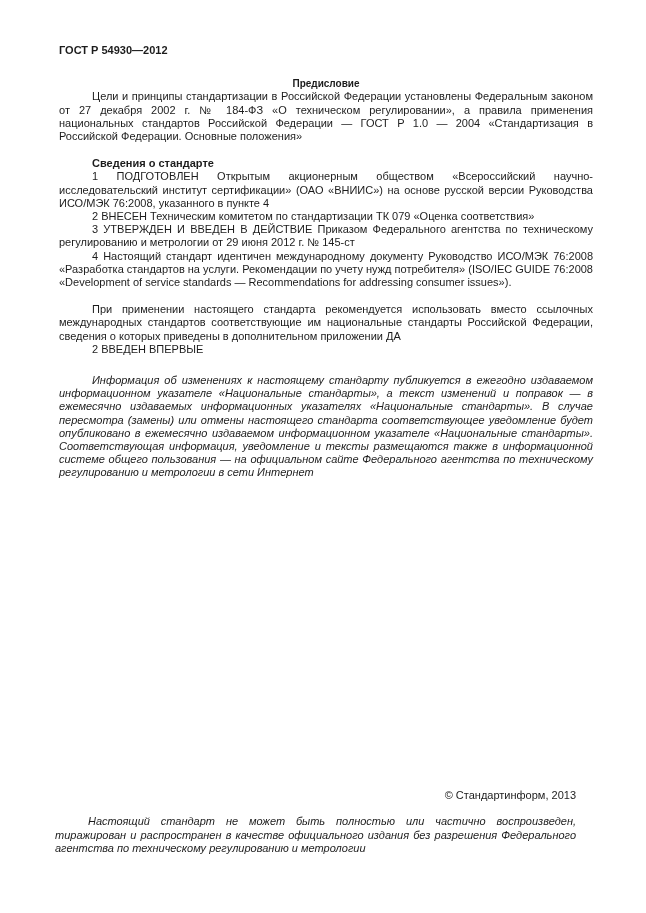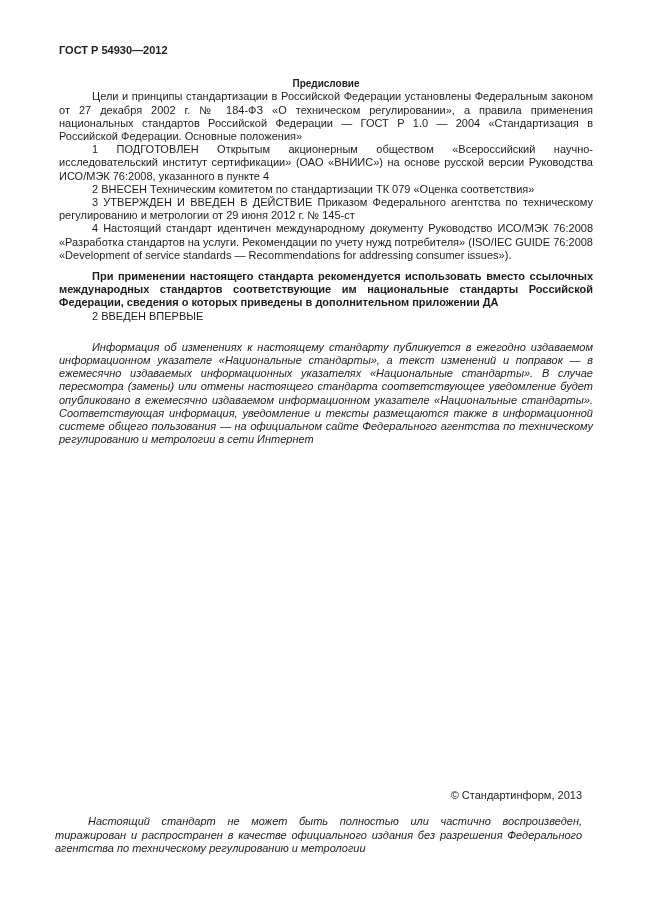--- a/index.html
+++ b/index.html
@@ -24,38 +24,37 @@
     text-align: center;
     font-weight: bold;
     font-size: 10px;
     margin-top: 20px;
   }
   p.body {
     text-align: justify;
     text-indent: 33px;
   }
   p.cont {
-    margin-top: 8px;
-    font-weight: bold;
+    margin-top: 14px;
   }
   .section-heading {
     font-weight: bold;
     text-indent: 33px;
     margin-top: 14px;
   }
   .note {
     font-style: italic;
     text-align: justify;
     text-indent: 33px;
     margin-top: 18px;
   }
   .footer {
     position: absolute;
     left: 55px;
-    right: 64px;
+    right: 70px;
     bottom: 58px;
   }
   .copyright {
     text-align: right;
     margin-bottom: 13px;
   }
   .disclaimer {
     text-align: justify;
     text-indent: 33px;
     font-style: italic;
@@ -68,20 +67,21 @@
 <body>
 
 <div class="page">
 
   <div class="doc-code">ГОСТ Р 54930—2012</div>
 
   <div class="doc-title">Предисловие</div>
 
   <p class="body">Цели и принципы стандартизации в Российской Федерации установлены Федеральным законом от 27 декабря 2002 г. № 184-ФЗ «О техническом регулировании», а правила применения национальных стандартов Российской Федерации — ГОСТ Р 1.0 — 2004 «Стандартизация в Российской Федерации. Основные положения»</p>
 
+  <div class="section-heading">Сведения о стандарте</div>
 
   <p class="body">1 ПОДГОТОВЛЕН Открытым акционерным обществом «Всероссийский научно-исследовательский институт сертификации» (ОАО «ВНИИС») на основе русской версии Руководства ИСО/МЭК 76:2008, указанного в пункте 4</p>
   <p class="body">2 ВНЕСЕН Техническим комитетом по стандартизации ТК 079 «Оценка соответствия»</p>
   <p class="body">3 УТВЕРЖДЕН И ВВЕДЕН В ДЕЙСТВИЕ Приказом Федерального агентства по техническому регулированию и метрологии от 29 июня 2012 г. № 145-ст</p>
   <p class="body">4 Настоящий стандарт идентичен международному документу Руководство ИСО/МЭК 76:2008 «Разработка стандартов на услуги. Рекомендации по учету нужд потребителя» (ISO/IEC GUIDE 76:2008 «Development of service standards — Recommendations for addressing consumer issues»).</p>
   <p class="body cont">При применении настоящего стандарта рекомендуется использовать вместо ссылочных международных стандартов соответствующие им национальные стандарты Российской Федерации, сведения о которых приведены в дополнительном приложении ДА</p>
   <p class="body">2 ВВЕДЕН ВПЕРВЫЕ</p>
 
   <p class="note">Информация об изменениях к настоящему стандарту публикуется в ежегодно издаваемом информационном указателе «Национальные стандарты», а текст изменений и поправок — в ежемесячно издаваемых информационных указателях «Национальные стандарты». В случае пересмотра (замены) или отмены настоящего стандарта соответствующее уведомление будет опубликовано в ежемесячно издаваемом информационном указателе «Национальные стандарты». Соответствующая информация, уведомление и тексты размещаются также в информационной системе общего пользования — на официальном сайте Федерального агентства по техническому регулированию и метрологии в сети Интернет</p>
 

